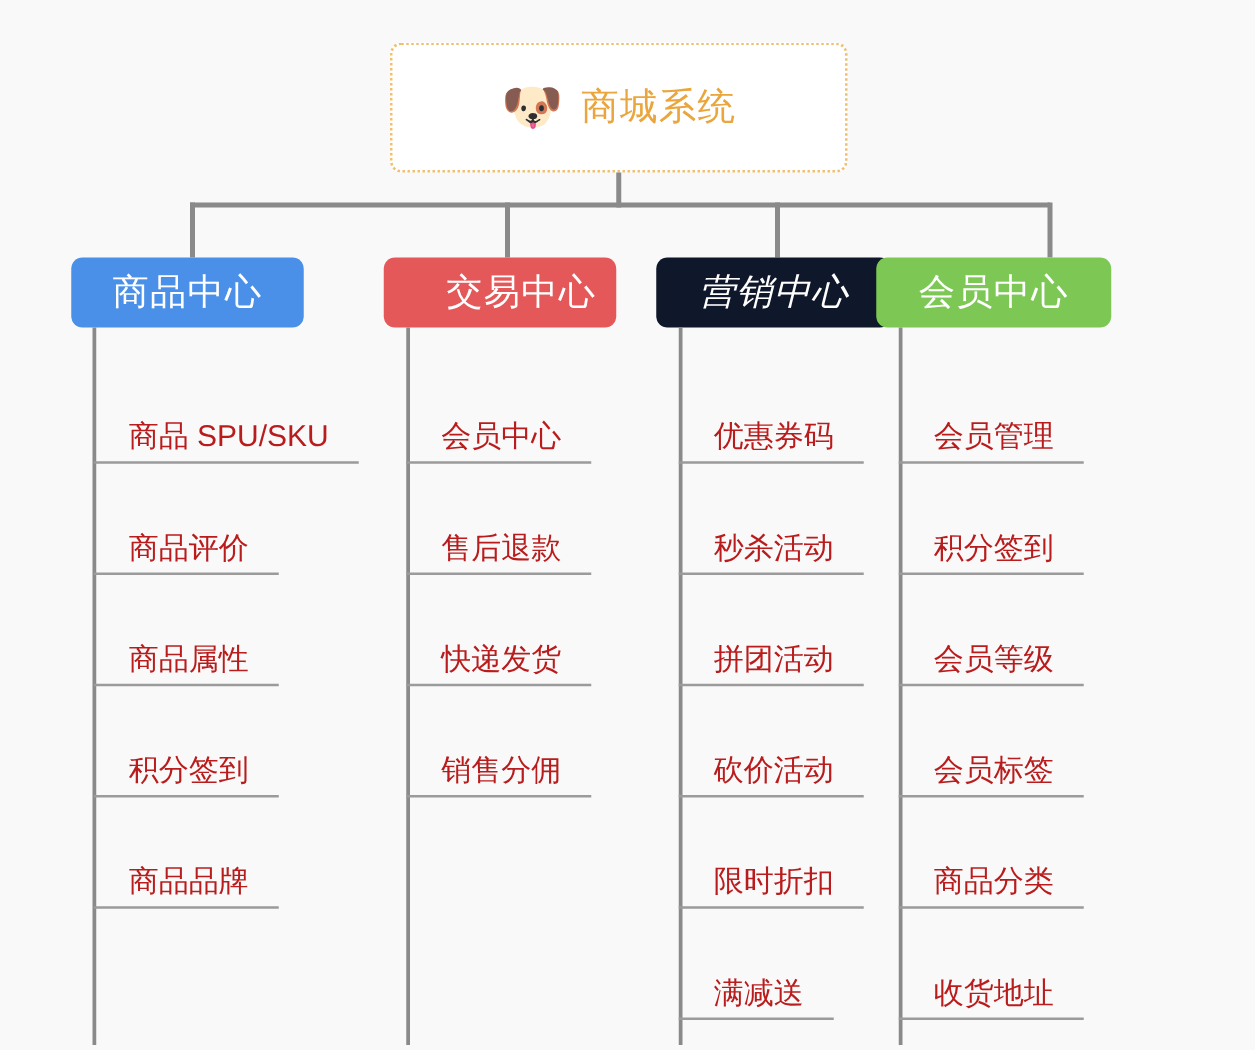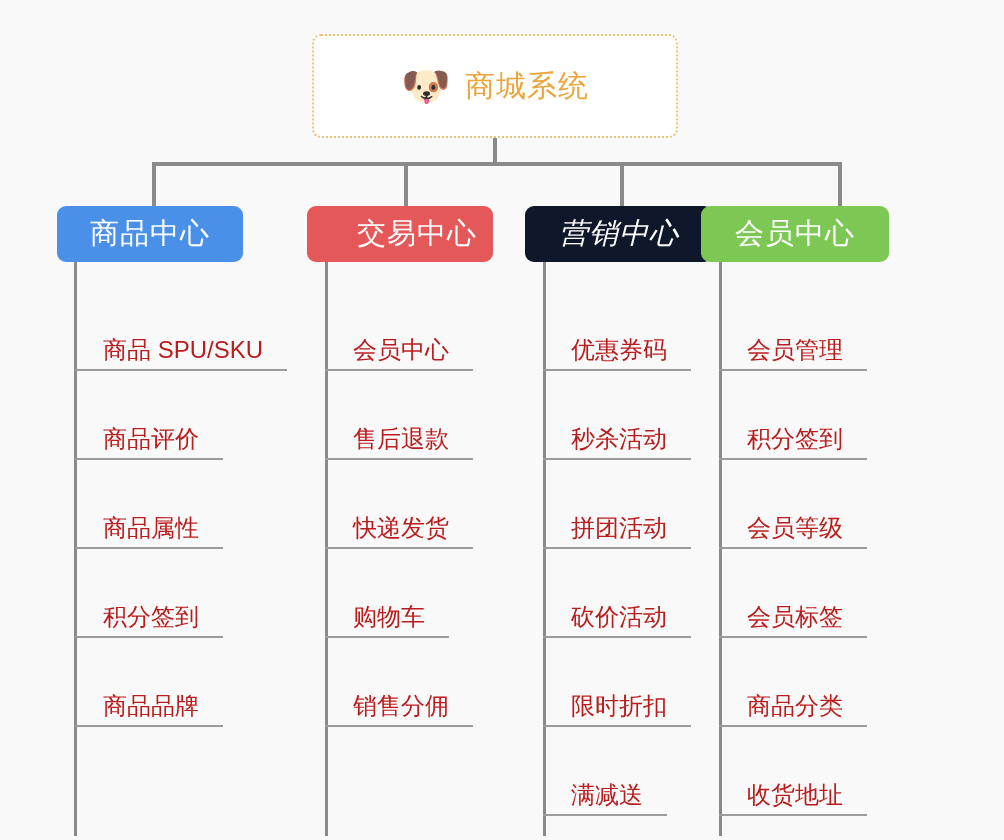--- a/index.html
+++ b/index.html
@@ -192,23 +192,20 @@
         <li class="leaf">
             <span class="leaf-label">会员中心</span>
           </li>
         <li class="leaf">
             <span class="leaf-label">售后退款</span>
           </li>
         <li class="leaf">
             <span class="leaf-label">快递发货</span>
           </li>
         <li class="leaf">
-            <span class="leaf-label">购物车</span>
-          </li>
-        <li class="leaf">
             <span class="leaf-label">销售分佣</span>
           </li>
       </ul>
     </div>
   </div>
 
   <div class="branch b2">
     <div class="branch-header" style="background: #0f172a; font-style: italic;">营销中心</div>
     <div class="leaf-wrap">
       <div class="trunk" style="height: 574px; background: rgb(138, 138, 138);"></div>

